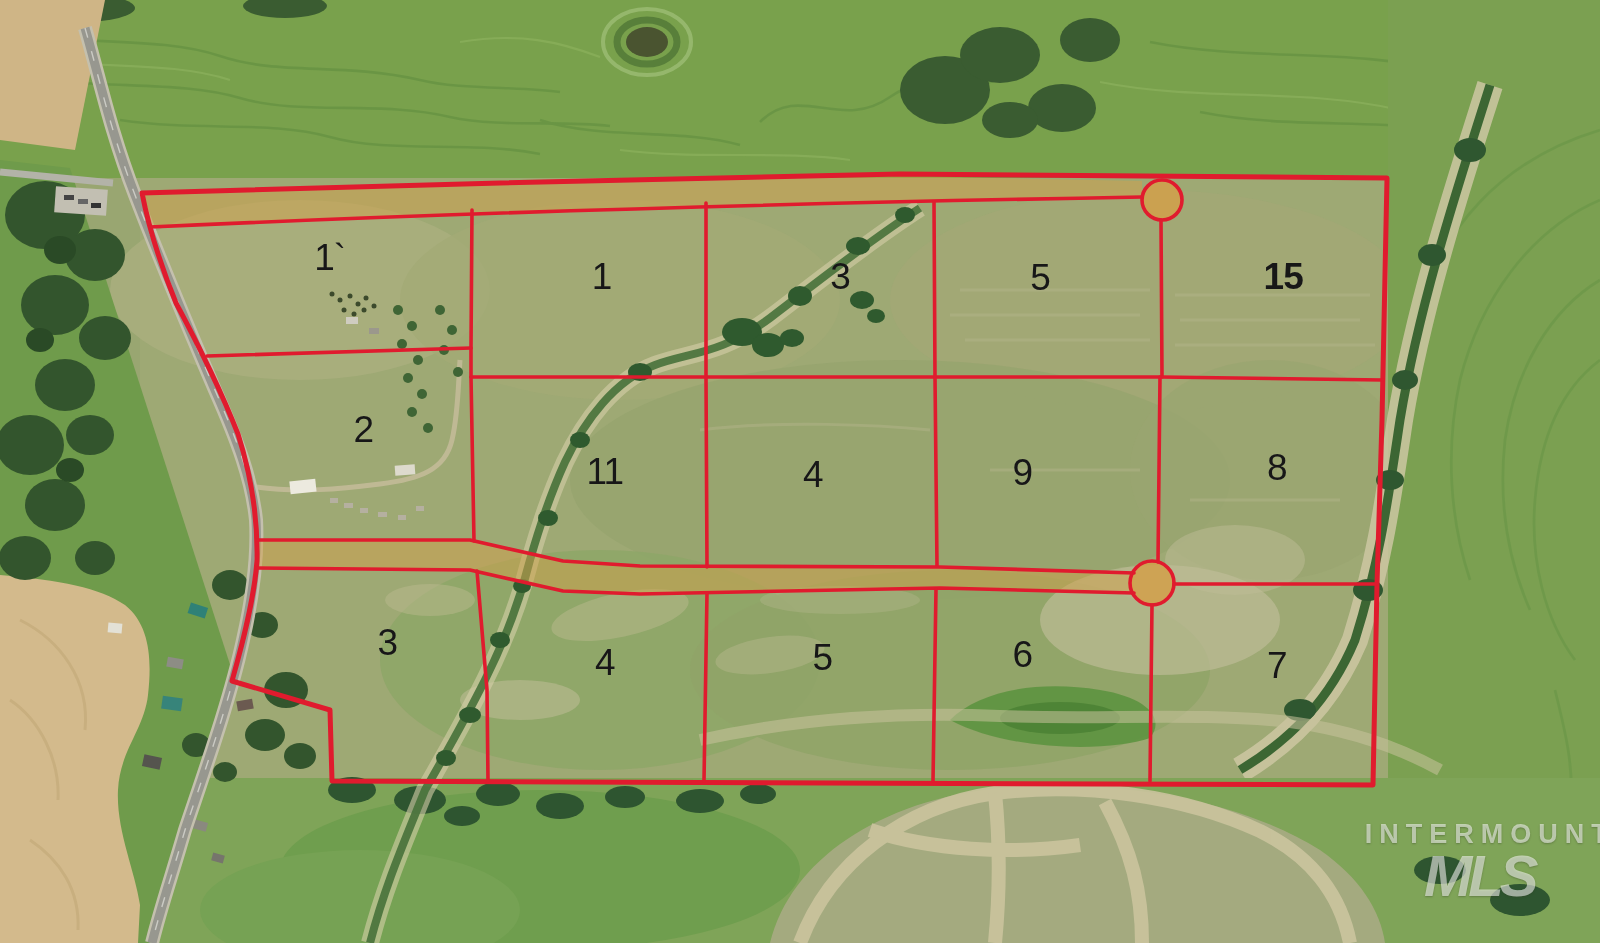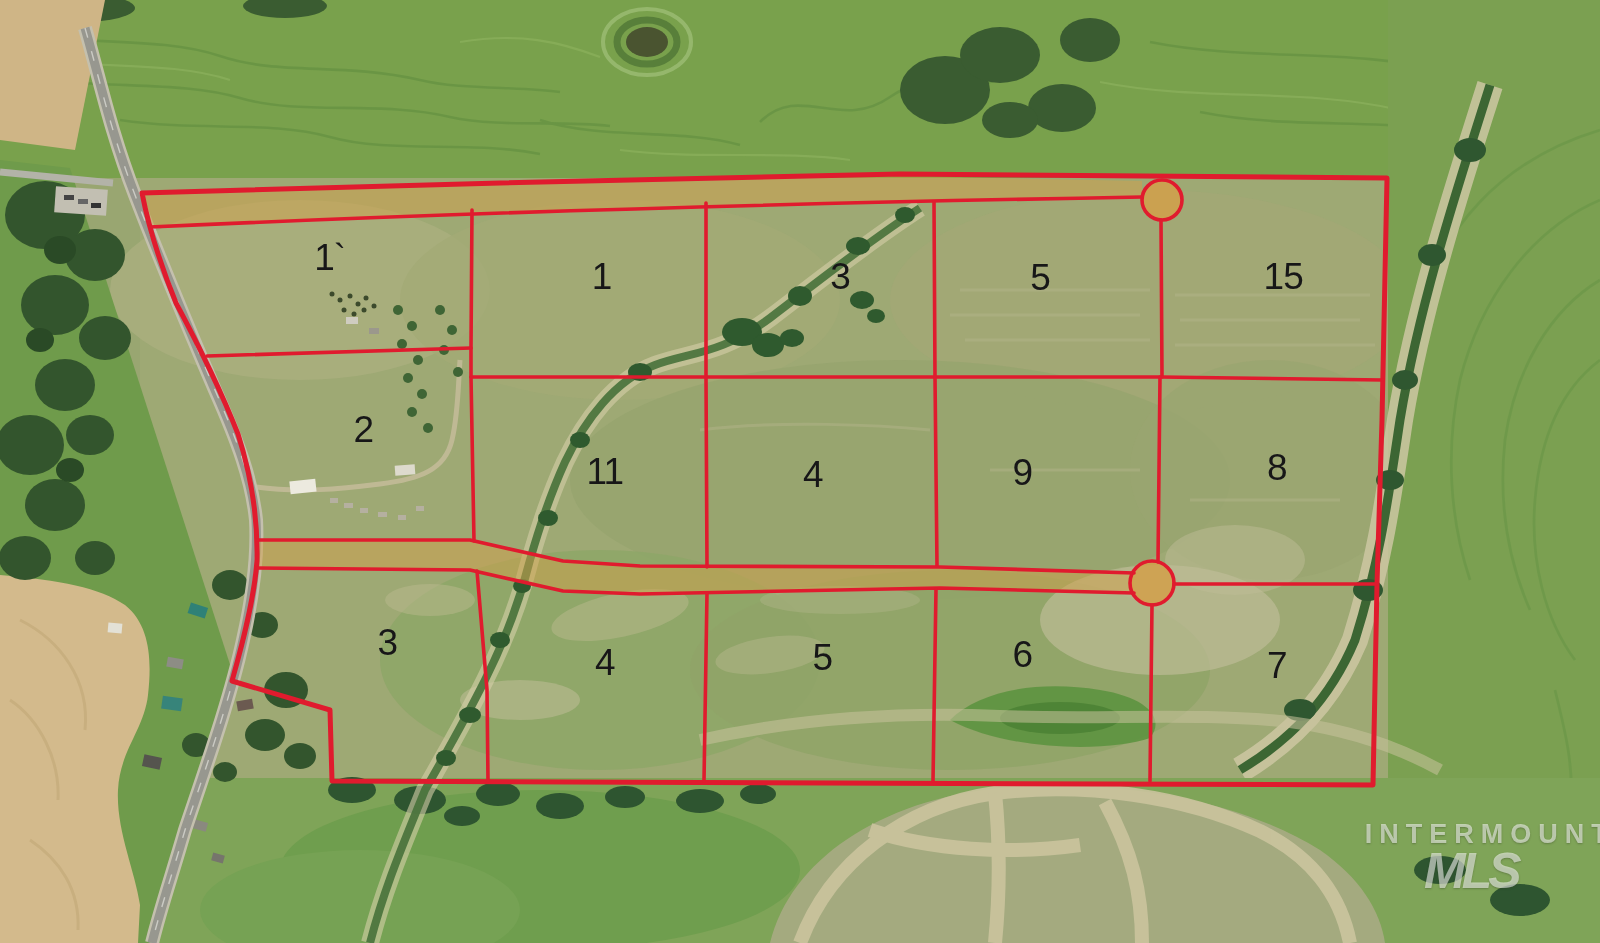--- a/index.html
+++ b/index.html
@@ -17,21 +17,21 @@
     position:absolute;transform:translate(-50%,-50%);
     color:var(--lotnum);font-size:37px;font-weight:400;letter-spacing:-1px;
     text-shadow:0 0 1px rgba(255,255,255,.15);white-space:nowrap;user-select:none;
   }
   .disclaimer{
     position:absolute;left:51.3%;top:90.1%;transform:translate(-50%,-50%);
     color:var(--disclaimer);font-size:30px;font-weight:400;letter-spacing:.5px;white-space:nowrap;
   }
   .wm{position:absolute;color:rgba(255,255,255,.55);text-shadow:0 1px 2px rgba(50,60,35,.35);white-space:nowrap;}
   .wm-line1{left:85.3%;top:86.8%;font-size:27px;font-weight:700;letter-spacing:7px;}
-  .wm-line2{left:89.0%;top:89.3%;font-size:50px;font-weight:700;font-style:italic;letter-spacing:-4px;}
+  .wm-line2{left:89.0%;top:89.3%;font-size:58px;font-weight:700;font-style:italic;letter-spacing:-4px;}
 </style>
 </head>
 <body>
 
 <div class="stage" style="--parcel-line: #e01b2e; --road-fill: #d2a04a; --disclaimer: #e8202e; --lotnum: #171717;">
 
   <svg width="1600" height="943" viewBox="0 0 1600 943">
 
     <rect x="0" y="0" width="1600" height="943" fill="#99a671"></rect>
 
@@ -313,19 +313,19 @@
       <div class="lot-label" style="left: 51.4%; top: 69.8%;">5</div>
       <div class="lot-label" style="left: 63.9%; top: 69.5%;">6</div>
       <div class="lot-label" style="left: 79.8%; top: 70.6%;">7</div>
       <div class="lot-label" style="left: 79.8%; top: 49.6%;">8</div>
       <div class="lot-label" style="left: 63.9%; top: 50.2%;">9</div>
       <div class="lot-label" style="left: 50.8%; top: 50.4%;">4</div>
       <div class="lot-label" style="left: 37.8%; top: 50%;">11</div>
       <div class="lot-label" style="left: 37.6%; top: 29.4%;">1</div>
       <div class="lot-label" style="left: 52.5%; top: 29.4%;">3</div>
       <div class="lot-label" style="left: 65%; top: 29.5%;">5</div>
-      <div class="lot-label" style="left: 80.2%; top: 29.4%;">15</div>
+      <div class="lot-label" style="left: 80.2%; top: 29.4%; font-weight: bold;">15</div>
     </div>
 
 
   <div class="wm wm-line1">INTERMOUNTAIN</div>
   <div class="wm wm-line2">MLS</div>
 </div>
 
 </body></html>

